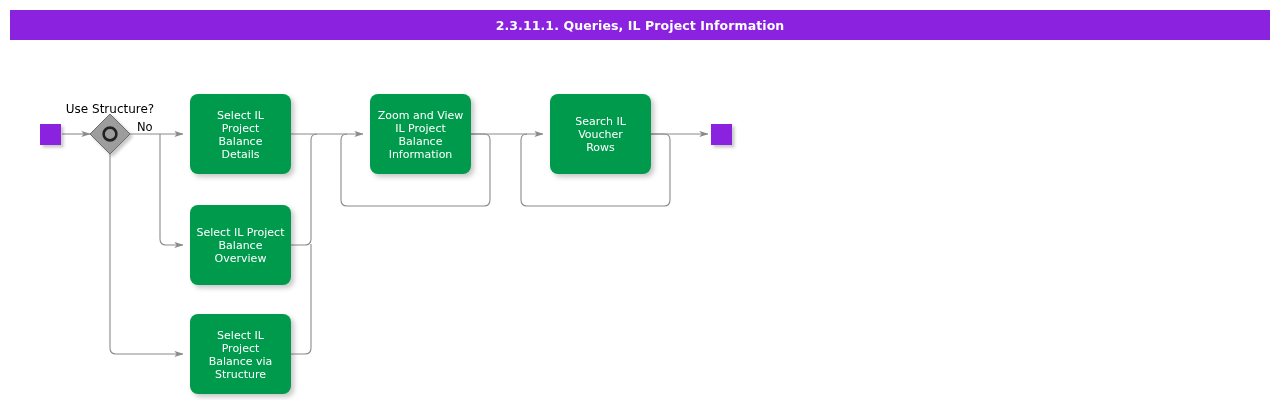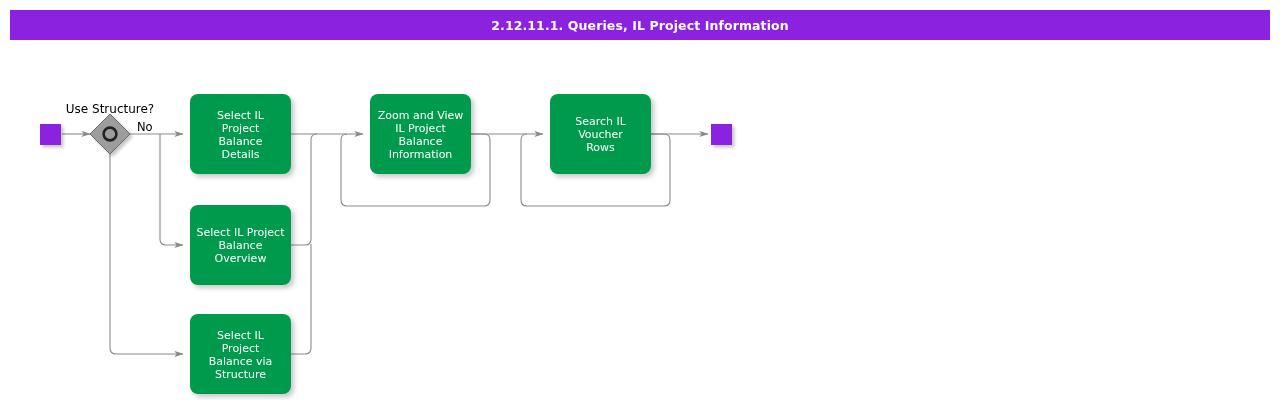--- a/index.html
+++ b/index.html
@@ -78,21 +78,21 @@
   .diamond-circle {
     fill: #9d9d9d;
     stroke: #222222;
     stroke-width: 2.6;
   }
 </style>
 </head>
 <body>
 
 <div id="header-bar">
-  <span id="header-title">2.12.11.1. Queries, IL Project Information</span>
+  <span id="header-title">2.3.11.1. Queries, IL Project Information</span>
 </div>
 
 <div id="diagram-canvas">
   <svg width="1280" height="360" viewBox="0 0 1280 360" xmlns="http://www.w3.org/2000/svg">
     <defs>
       <marker id="arrowhead" markerWidth="9" markerHeight="7" refX="8.6" refY="3.5" orient="auto" markerUnits="userSpaceOnUse">
         <polygon points="0,0.4 9,3.5 0,6.6 2.2,3.5" fill="#8a8a8a"></polygon>
       </marker>
       <filter id="nodeshadow" x="-25%" y="-25%" width="165%" height="165%">
         <feDropShadow dx="3" dy="3" stdDeviation="2.4" flood-color="#000000" flood-opacity="0.22"></feDropShadow>

